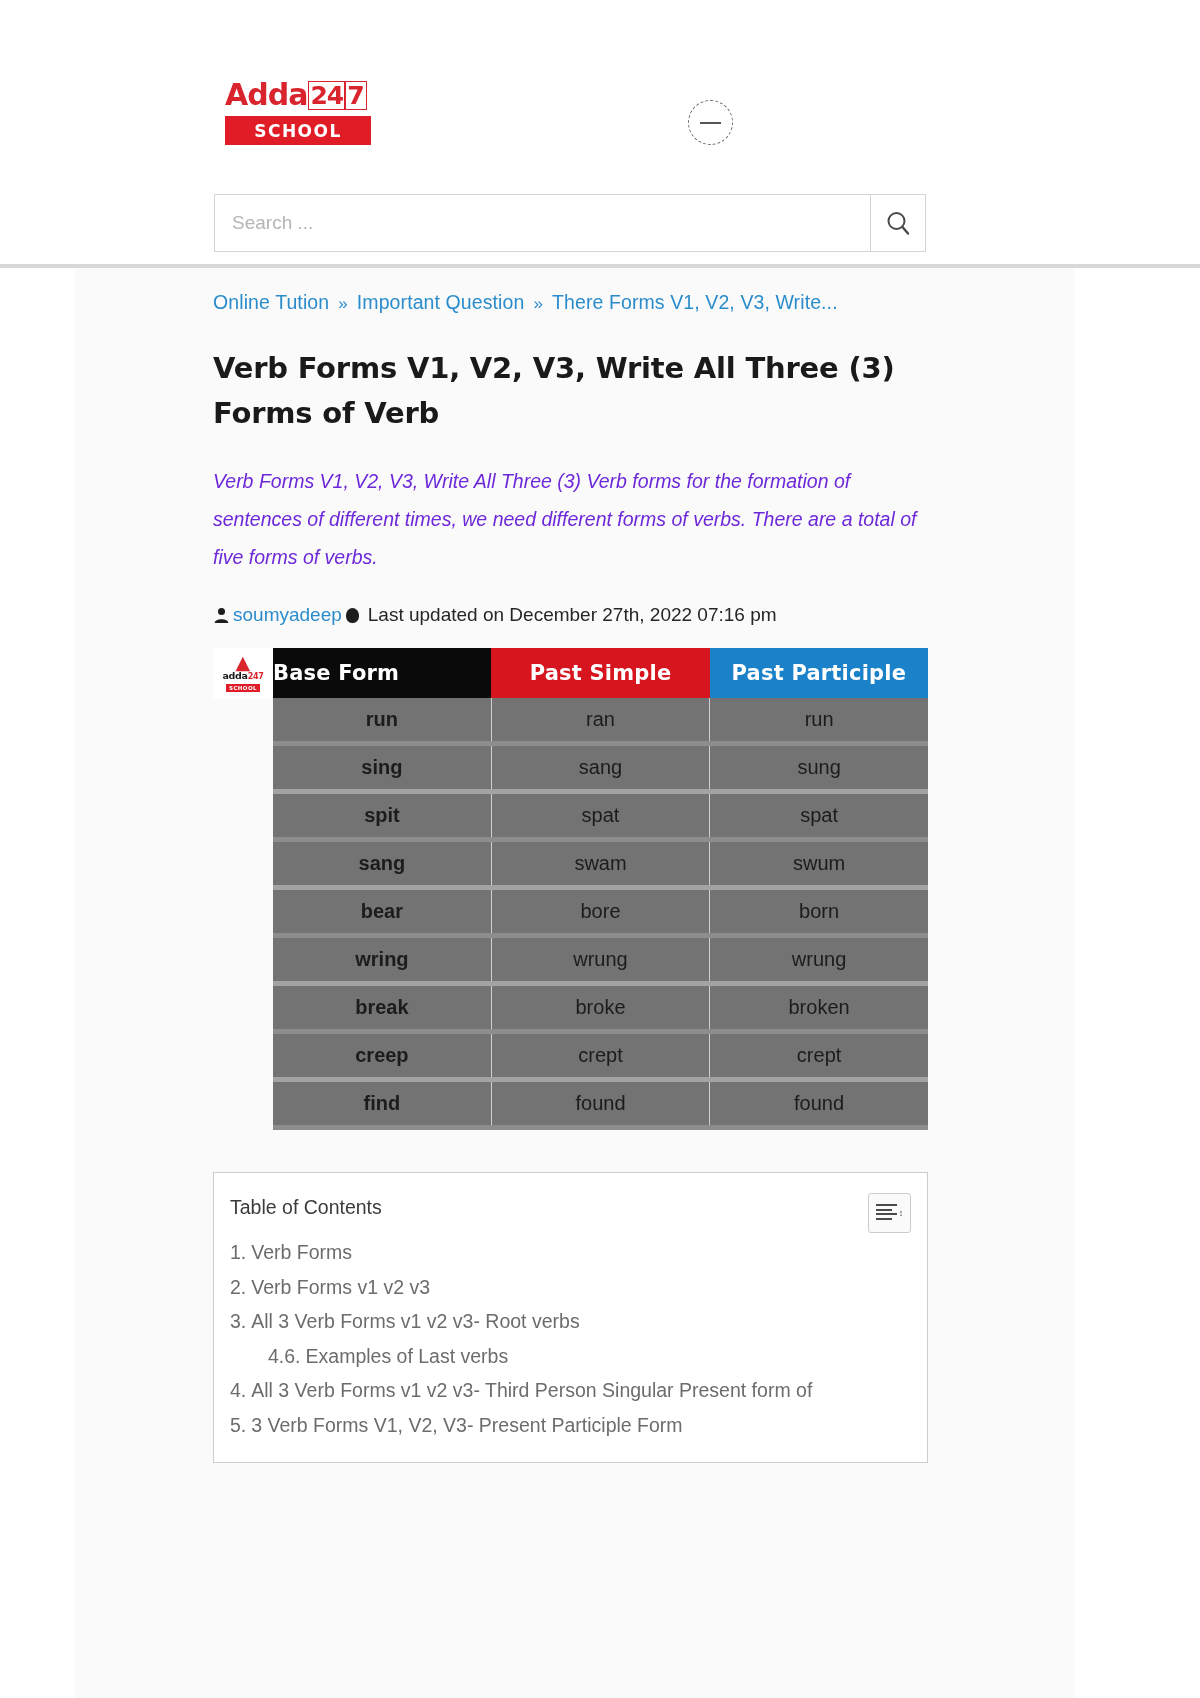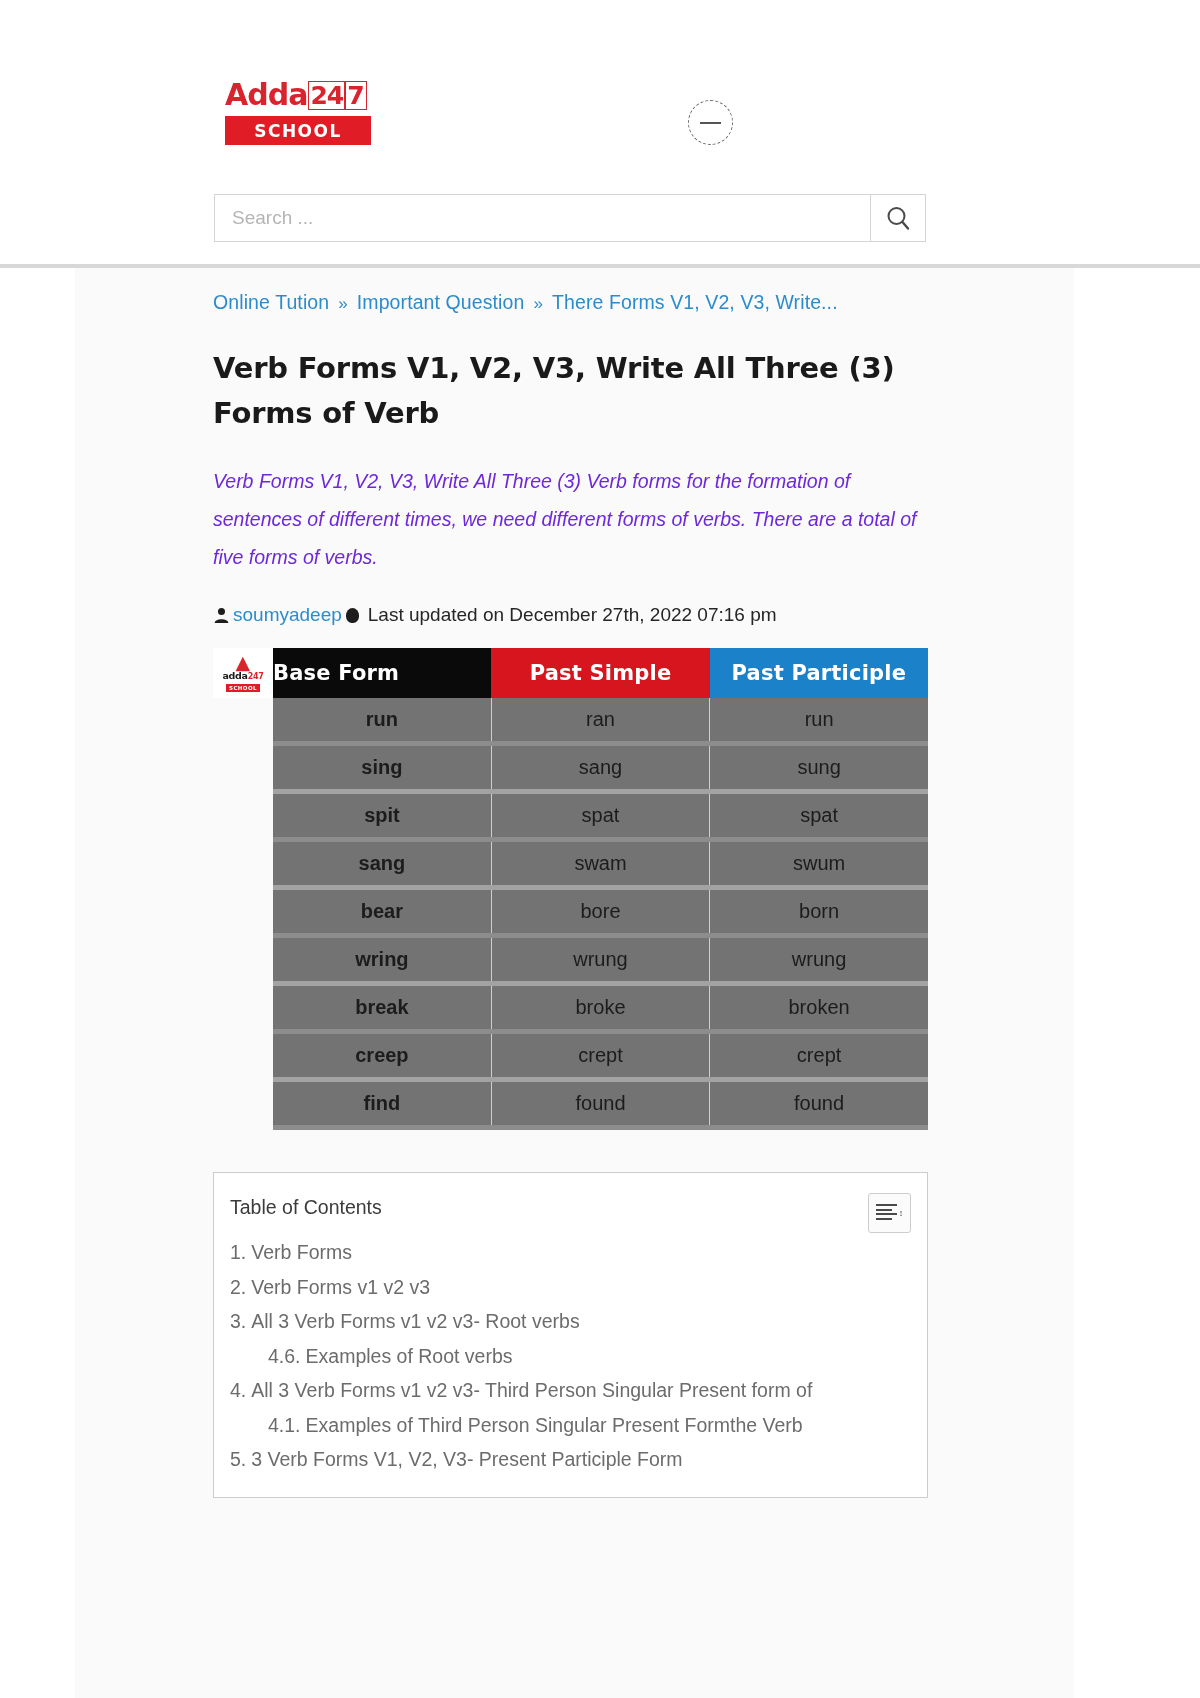--- a/index.html
+++ b/index.html
@@ -94,21 +94,21 @@
     height: 1.5px;
     background: #555;
     display: block;
   }
 
   .search-wrap {
     position: absolute;
     left: 214px;
     top: 194px;
     width: 712px;
-    height: 48px;
+    height: 58px;
     display: flex;
     box-sizing: border-box;
   }
   .search-input {
     flex: 1;
     border: 1px solid #d5d5d5;
     border-right: none;
     background: #ffffff;
     font-family: "Liberation Sans", sans-serif;
     font-size: 19px;
@@ -502,21 +502,20 @@
             <b></b>
             <b></b>
         </span>
         <span class="caret">↕</span>
       </div>
       <div class="toc-title">Table of Contents</div>
       <ul class="toc-list" id="toc-list">
           <li class="lvl1"><span class="toc-num">1.</span><a>Verb Forms</a></li>
           <li class="lvl1"><span class="toc-num">2.</span><a>Verb Forms v1 v2 v3</a></li>
           <li class="lvl1"><span class="toc-num">3.</span><a>All 3 Verb Forms v1 v2 v3- Root verbs</a></li>
-          <li class="lvl2"><span class="toc-num">4.6.</span><a>Examples of Root verbs</a></li>
+          <li class="lvl2"><span class="toc-num">4.6.</span><a>Examples of Last verbs</a></li>
           <li class="lvl1"><span class="toc-num">4.</span><a>All 3 Verb Forms v1 v2 v3- Third Person Singular Present form of</a></li>
-          <li class="lvl2"><span class="toc-num">4.1.</span><a>Examples of Third Person Singular Present Formthe Verb</a></li>
           <li class="lvl1"><span class="toc-num">5.</span><a>3 Verb Forms V1, V2, V3- Present Participle Form</a></li>
         </ul>
     </div>
 
   </div>
 </div>
 
 </body></html>

